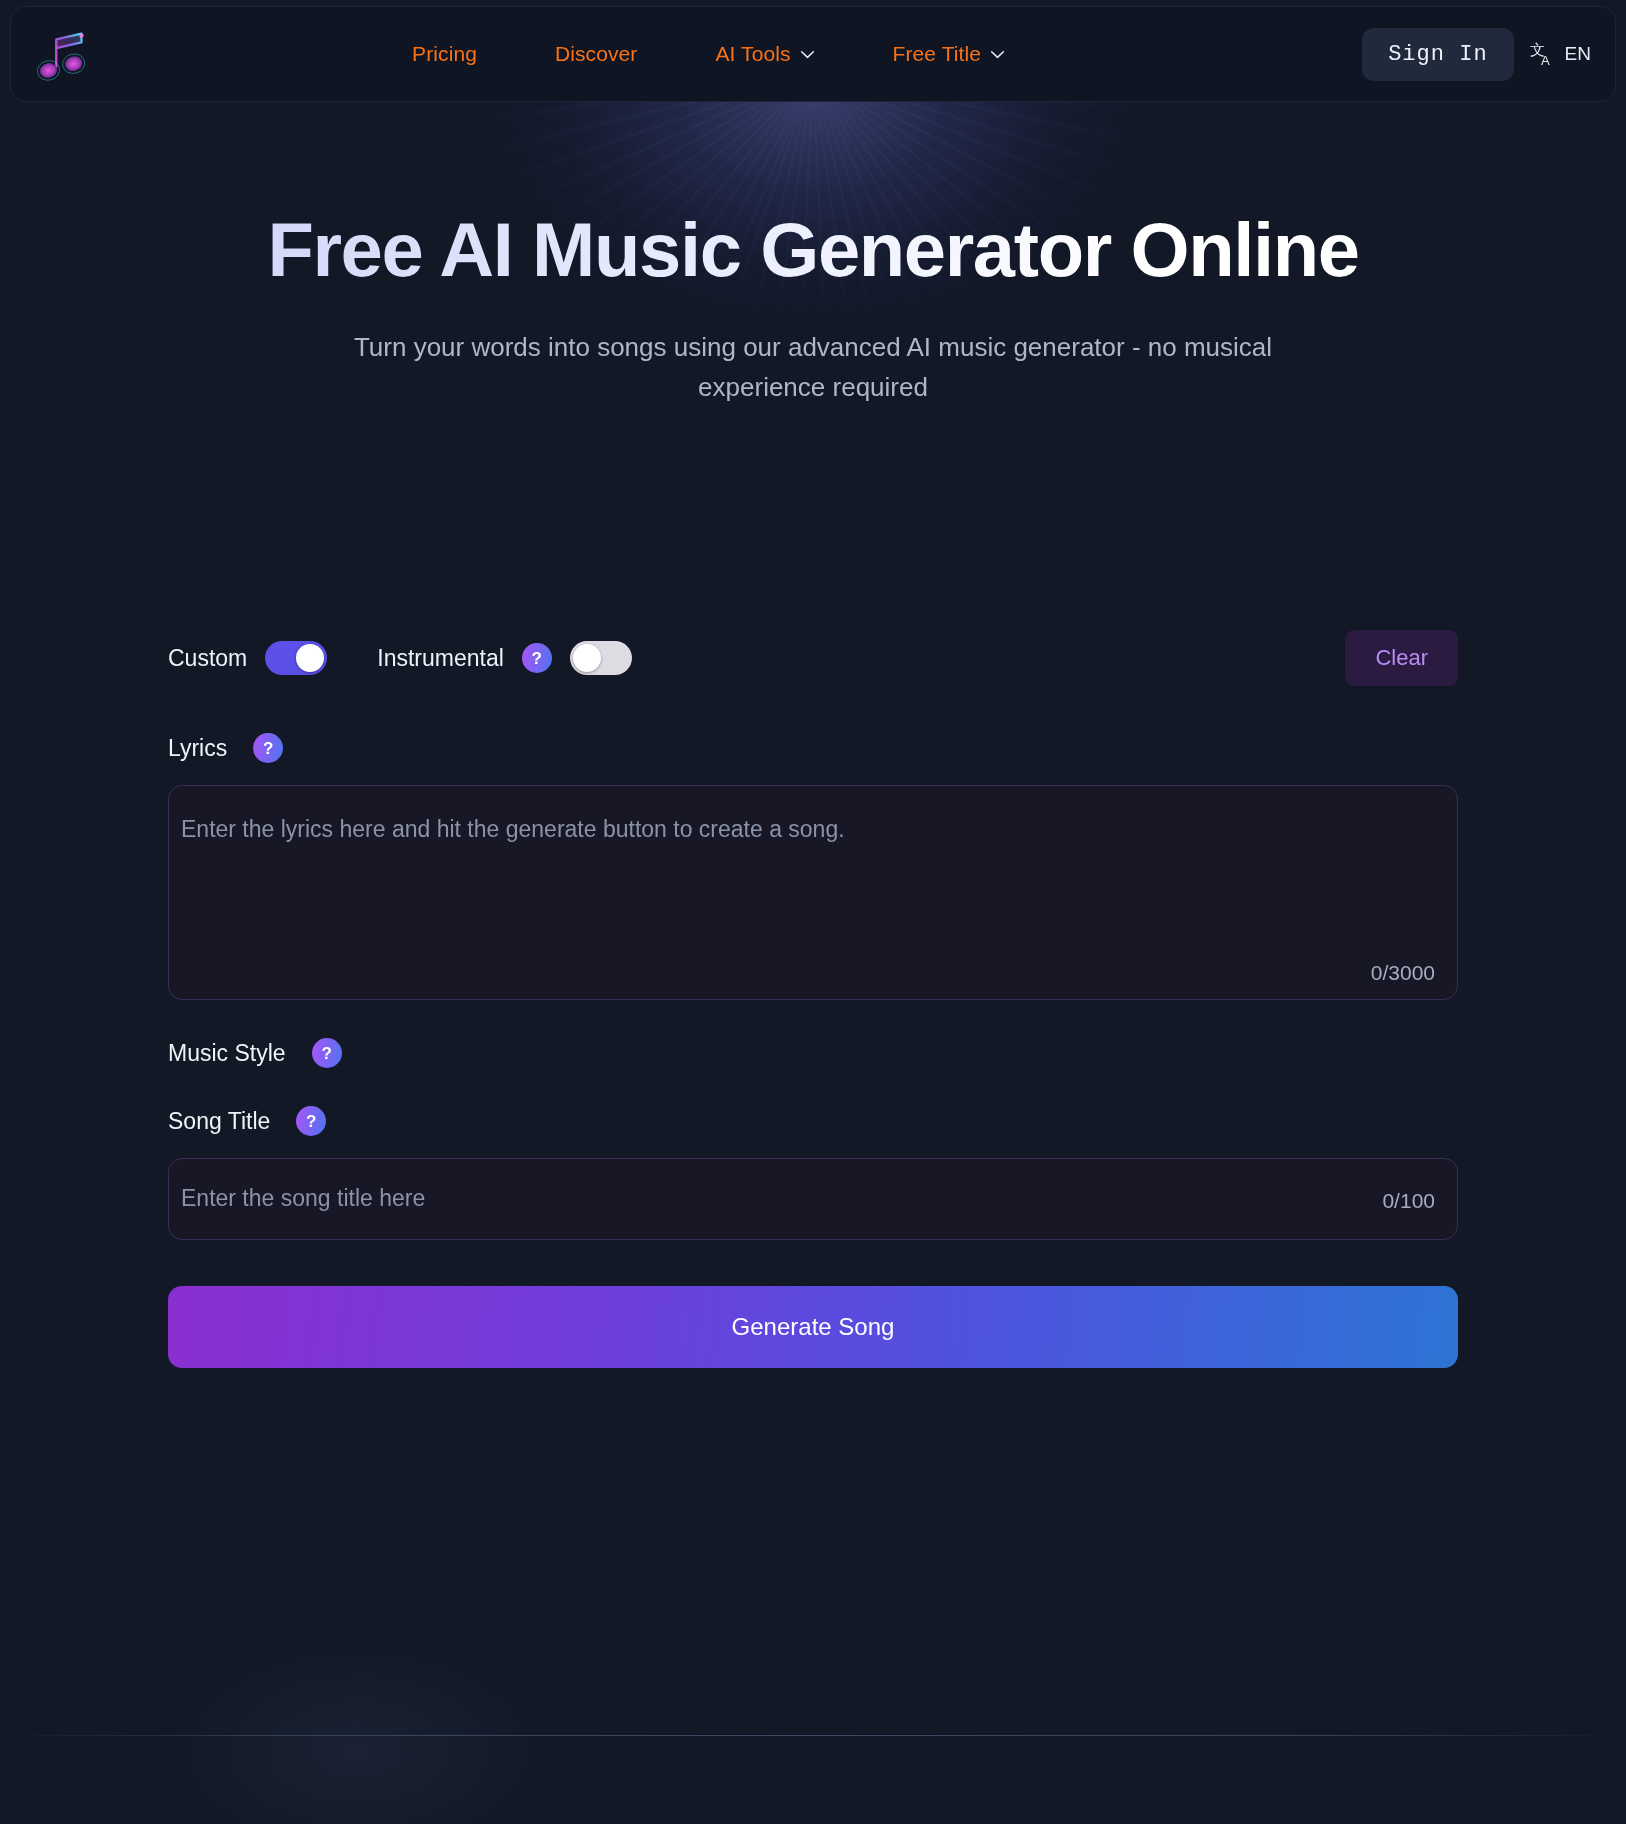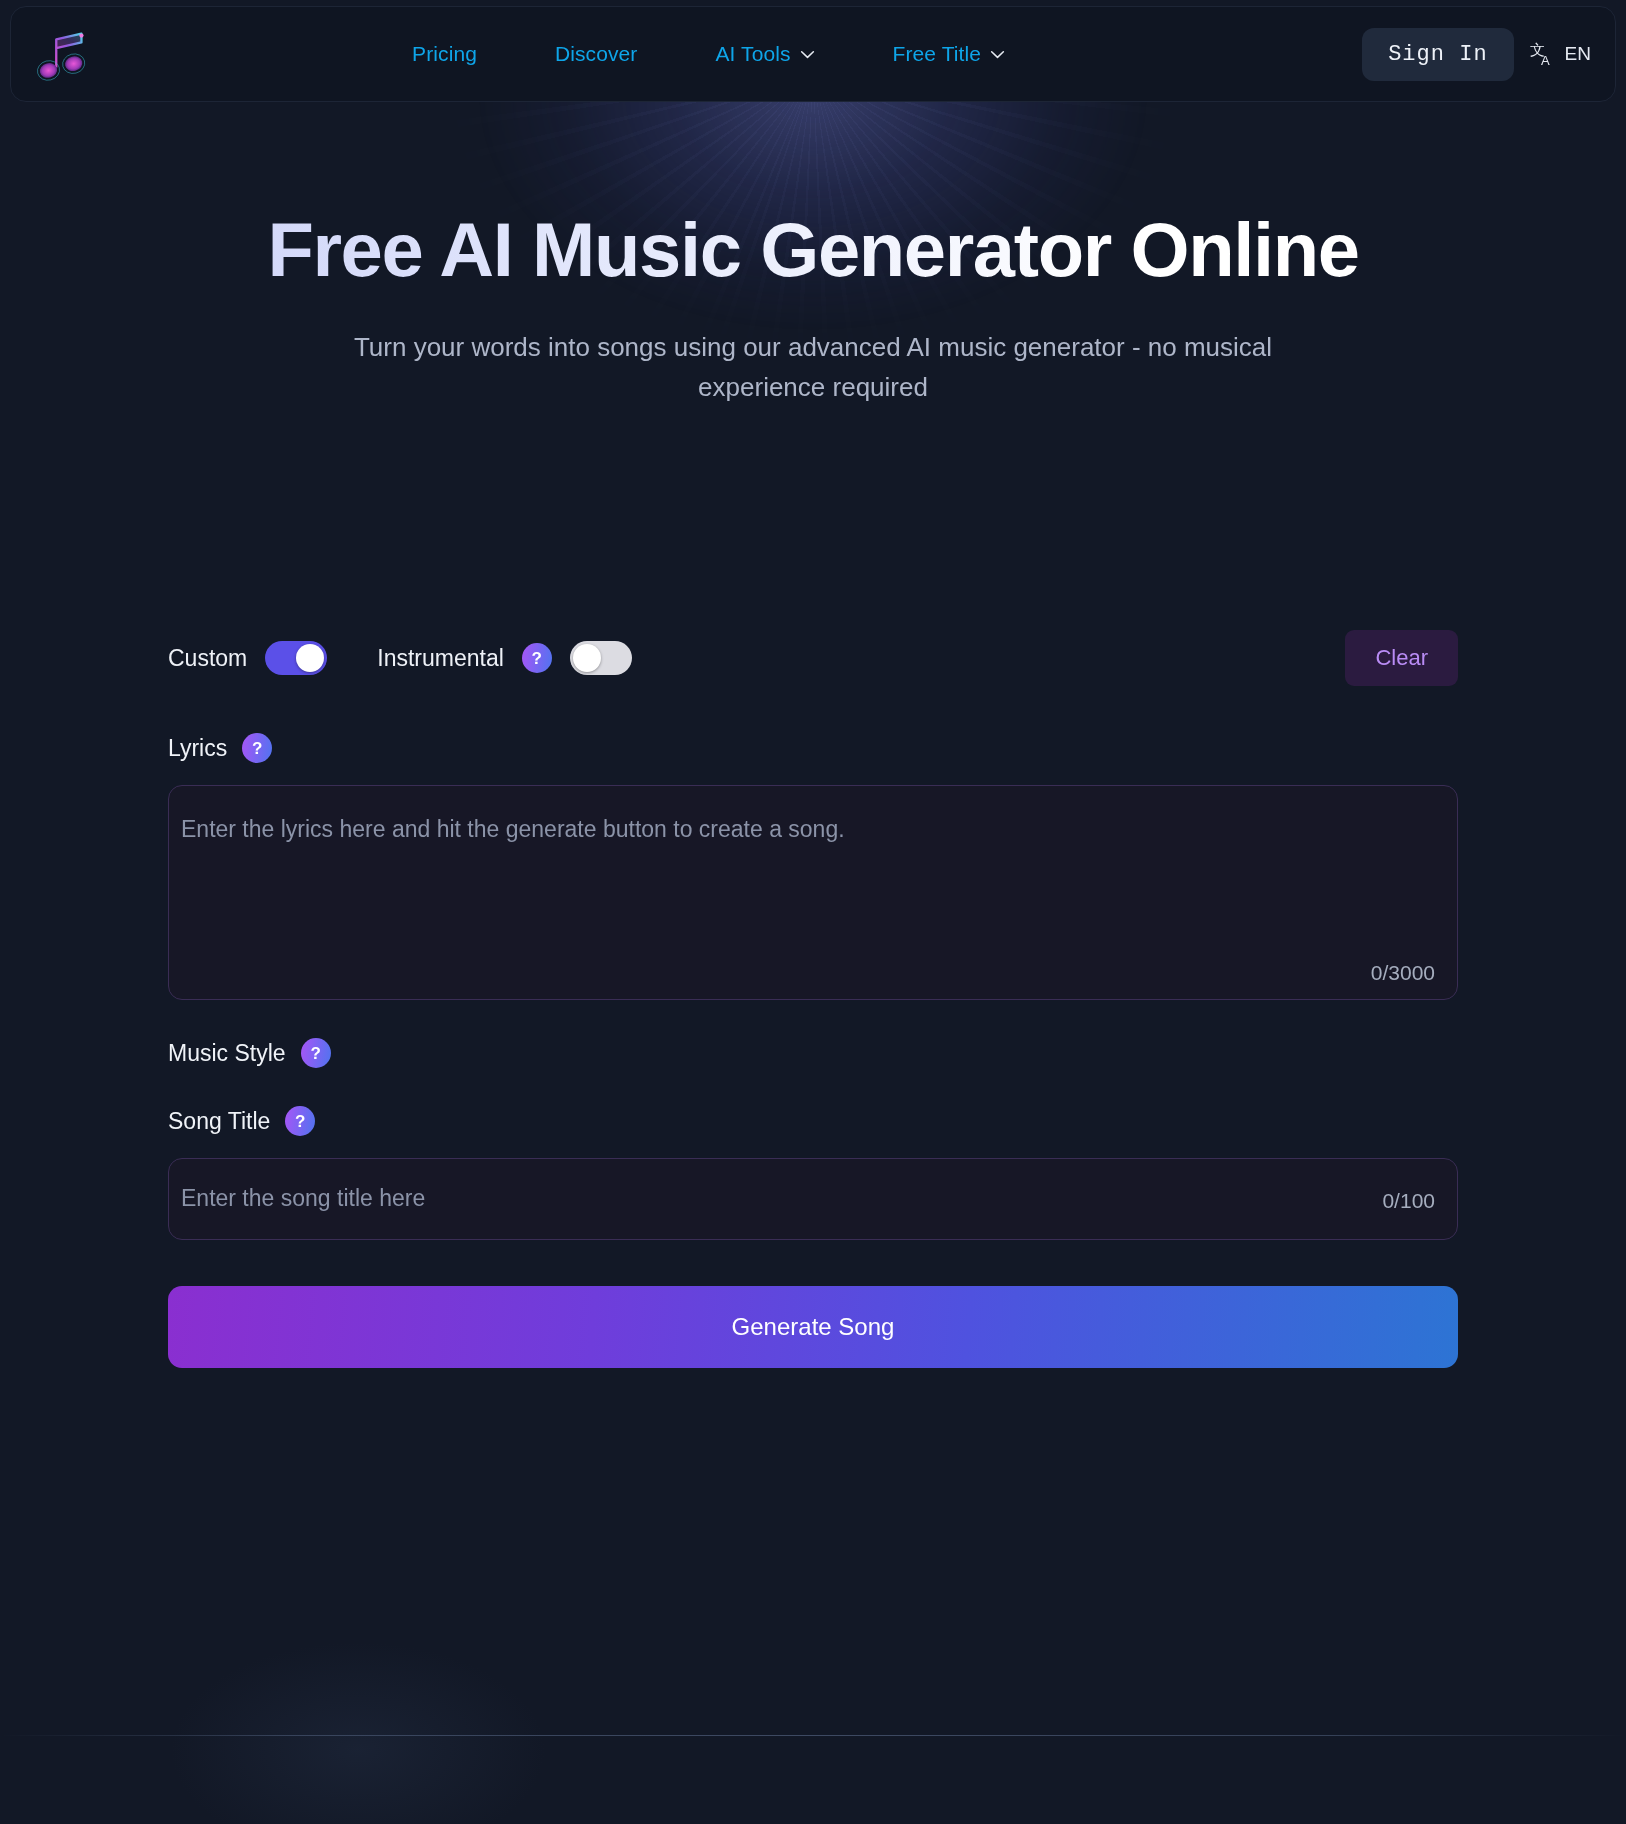--- a/index.html
+++ b/index.html
@@ -75,21 +75,21 @@
   }
   .nav {
     flex: 1 1 auto;
     display: flex;
     align-items: center;
     justify-content: center;
     gap: 78px;
     margin-left: -40px;
   }
   .nav-item {
-    color: #0ea5e9;
+    color: #f97316;
     font-size: 21px;
     letter-spacing: 0.1px;
     display: flex;
     align-items: center;
     gap: 9px;
     cursor: pointer;
     white-space: nowrap;
   }
   .chev {
     width: 15px;
@@ -223,21 +223,21 @@
     font-size: 22px;
     cursor: pointer;
     font-family: "Liberation Sans", sans-serif;
     text-align: center;
   }
 
   .field { margin-bottom: 38px; }
   .field-label {
     display: flex;
     align-items: center;
-    gap: 15px;
+    gap: 26px;
     color: #f0f3f8;
     font-size: 23px;
     margin-bottom: 22px;
   }
   .input-box {
     position: relative;
     background: #171726;
     border: 1px solid #3a2d55;
     border-radius: 14px;
   }

